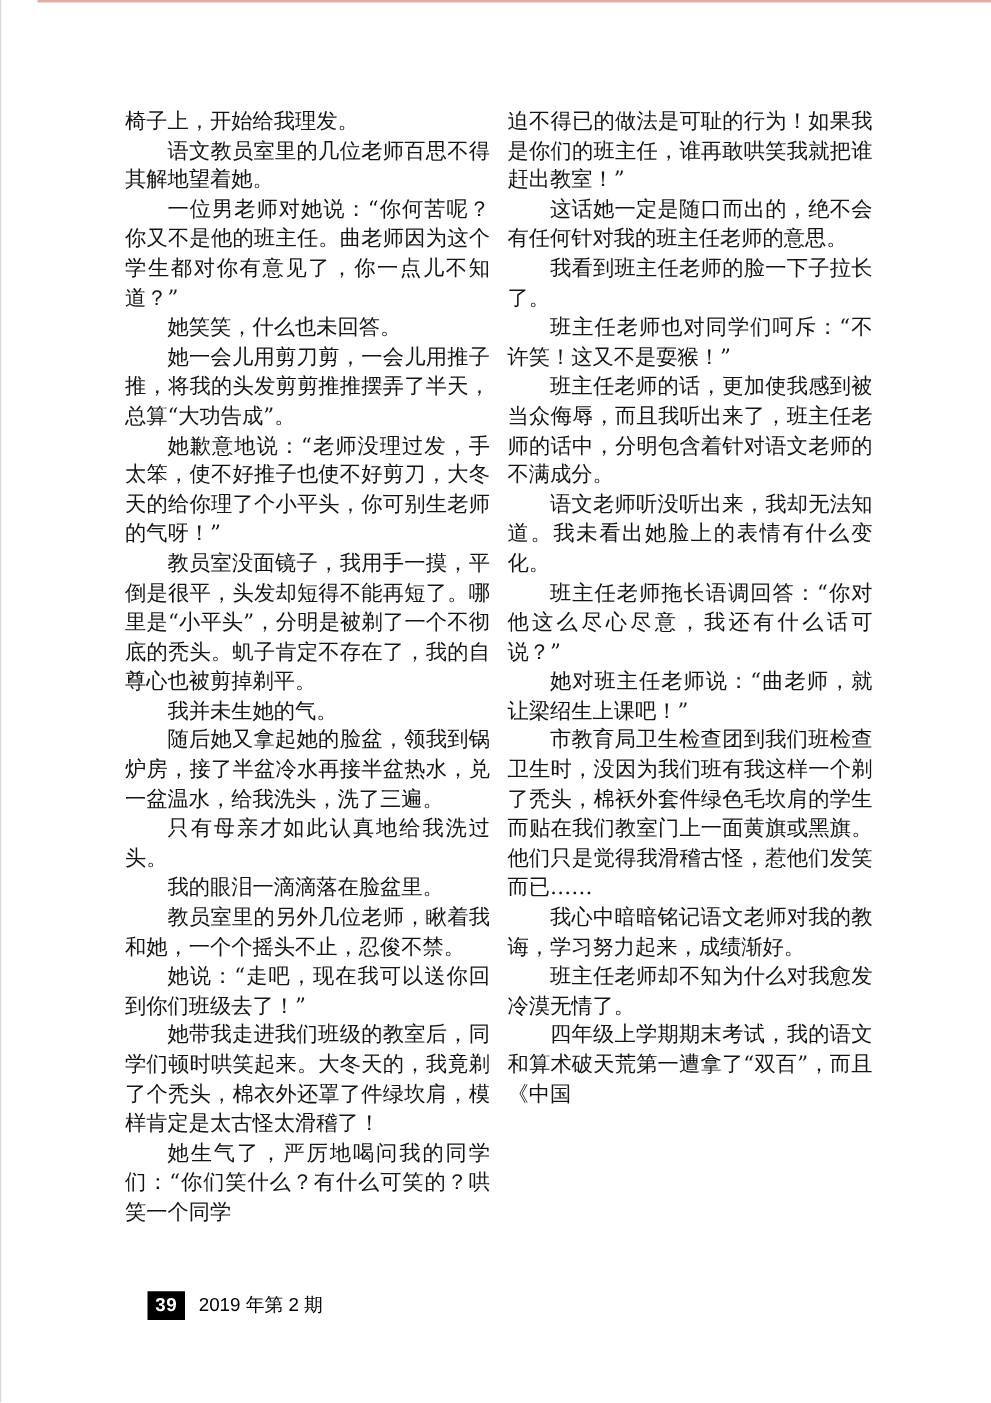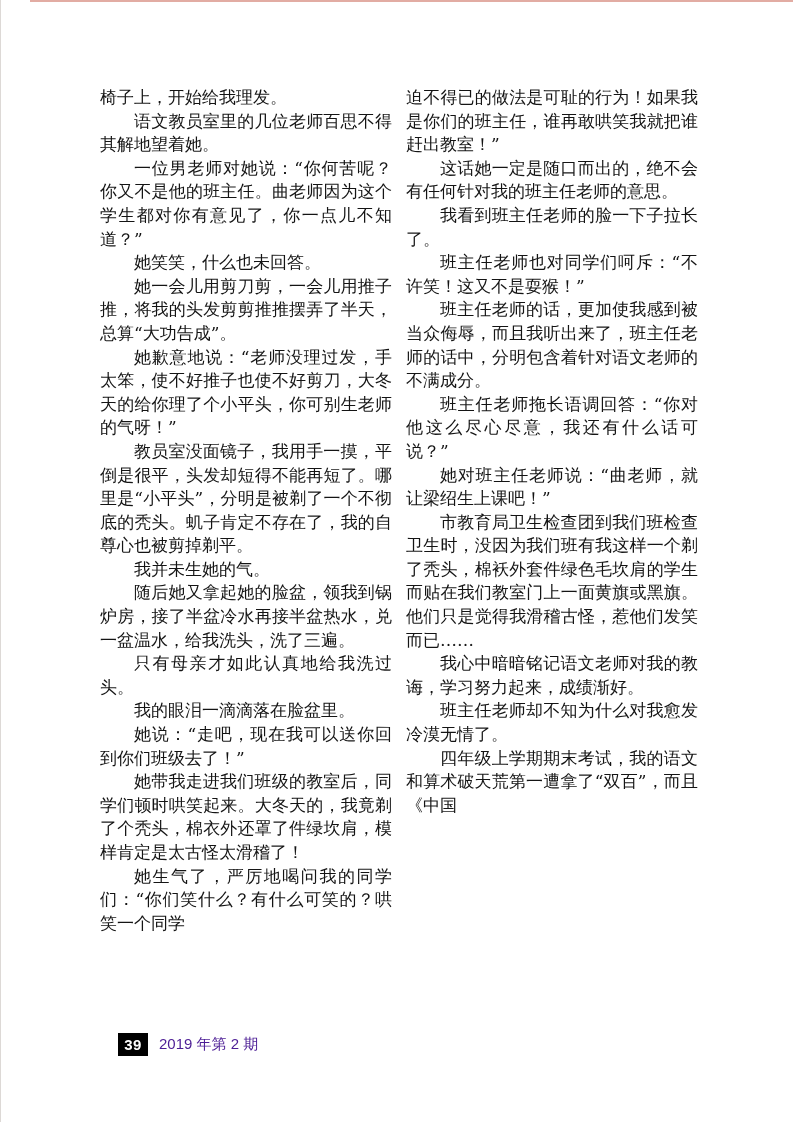--- a/index.html
+++ b/index.html
@@ -54,21 +54,21 @@
     align-items: center;
     justify-content: center;
     font-family: "Liberation Sans", sans-serif;
     font-size: 15px;
     font-weight: bold;
     letter-spacing: 0.5px;
   }
   .issue-text {
     font-family: "Liberation Sans", "DejaVu Serif", sans-serif;
     font-size: 15px;
-    color: #4c1d95;
+    color: #000000;
   }
 </style>
 </head>
 <body>
 
 <div class="page">
 
   <div class="edge-top"></div>
   <div class="edge-left"></div>
 
@@ -78,30 +78,32 @@
         <p class="para">语文教员室里的几位老师百思不得其解地望着她。</p>
         <p class="para">一位男老师对她说：“你何苦呢？你又不是他的班主任。曲老师因为这个学生都对你有意见了，你一点儿不知道？”</p>
         <p class="para">她笑笑，什么也未回答。</p>
         <p class="para">她一会儿用剪刀剪，一会儿用推子推，将我的头发剪剪推推摆弄了半天，总算“大功告成”。</p>
         <p class="para">她歉意地说：“老师没理过发，手太笨，使不好推子也使不好剪刀，大冬天的给你理了个小平头，你可别生老师的气呀！”</p>
         <p class="para">教员室没面镜子，我用手一摸，平倒是很平，头发却短得不能再短了。哪里是“小平头”，分明是被剃了一个不彻底的秃头。虮子肯定不存在了，我的自尊心也被剪掉剃平。</p>
         <p class="para">我并未生她的气。</p>
         <p class="para">随后她又拿起她的脸盆，领我到锅炉房，接了半盆冷水再接半盆热水，兑一盆温水，给我洗头，洗了三遍。</p>
         <p class="para">只有母亲才如此认真地给我洗过头。</p>
         <p class="para">我的眼泪一滴滴落在脸盆里。</p>
+        <p class="para">教员室里的另外几位老师，瞅着我和她，一个个摇头不止，忍俊不禁。</p>
         <p class="para">她说：“走吧，现在我可以送你回到你们班级去了！”</p>
         <p class="para">她带我走进我们班级的教室后，同学们顿时哄笑起来。大冬天的，我竟剃了个秃头，棉衣外还罩了件绿坎肩，模样肯定是太古怪太滑稽了！</p>
         <p class="para">她生气了，严厉地喝问我的同学们：“你们笑什么？有什么可笑的？哄笑一个同学</p>
       </div>
     <div class="column">
         <p class="para no-indent">迫不得已的做法是可耻的行为！如果我是你们的班主任，谁再敢哄笑我就把谁赶出教室！”</p>
         <p class="para">这话她一定是随口而出的，绝不会有任何针对我的班主任老师的意思。</p>
         <p class="para">我看到班主任老师的脸一下子拉长了。</p>
         <p class="para">班主任老师也对同学们呵斥：“不许笑！这又不是耍猴！”</p>
         <p class="para">班主任老师的话，更加使我感到被当众侮辱，而且我听出来了，班主任老师的话中，分明包含着针对语文老师的不满成分。</p>
+        <p class="para">语文老师听没听出来，我却无法知道。我未看出她脸上的表情有什么变化。</p>
         <p class="para">班主任老师拖长语调回答：“你对他这么尽心尽意，我还有什么话可说？”</p>
         <p class="para">她对班主任老师说：“曲老师，就让梁绍生上课吧！”</p>
         <p class="para">市教育局卫生检查团到我们班检查卫生时，没因为我们班有我这样一个剃了秃头，棉袄外套件绿色毛坎肩的学生而贴在我们教室门上一面黄旗或黑旗。他们只是觉得我滑稽古怪，惹他们发笑而已……</p>
         <p class="para">我心中暗暗铭记语文老师对我的教诲，学习努力起来，成绩渐好。</p>
         <p class="para">班主任老师却不知为什么对我愈发冷漠无情了。</p>
         <p class="para">四年级上学期期末考试，我的语文和算术破天荒第一遭拿了“双百”，而且《中国</p>
       </div>
   </div>
 
   <div class="footer">

